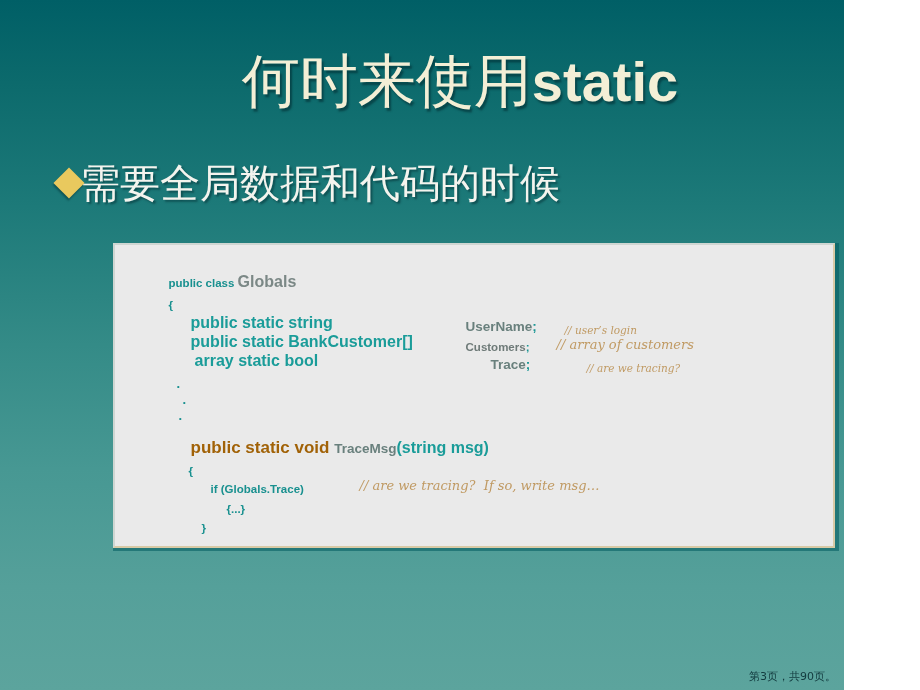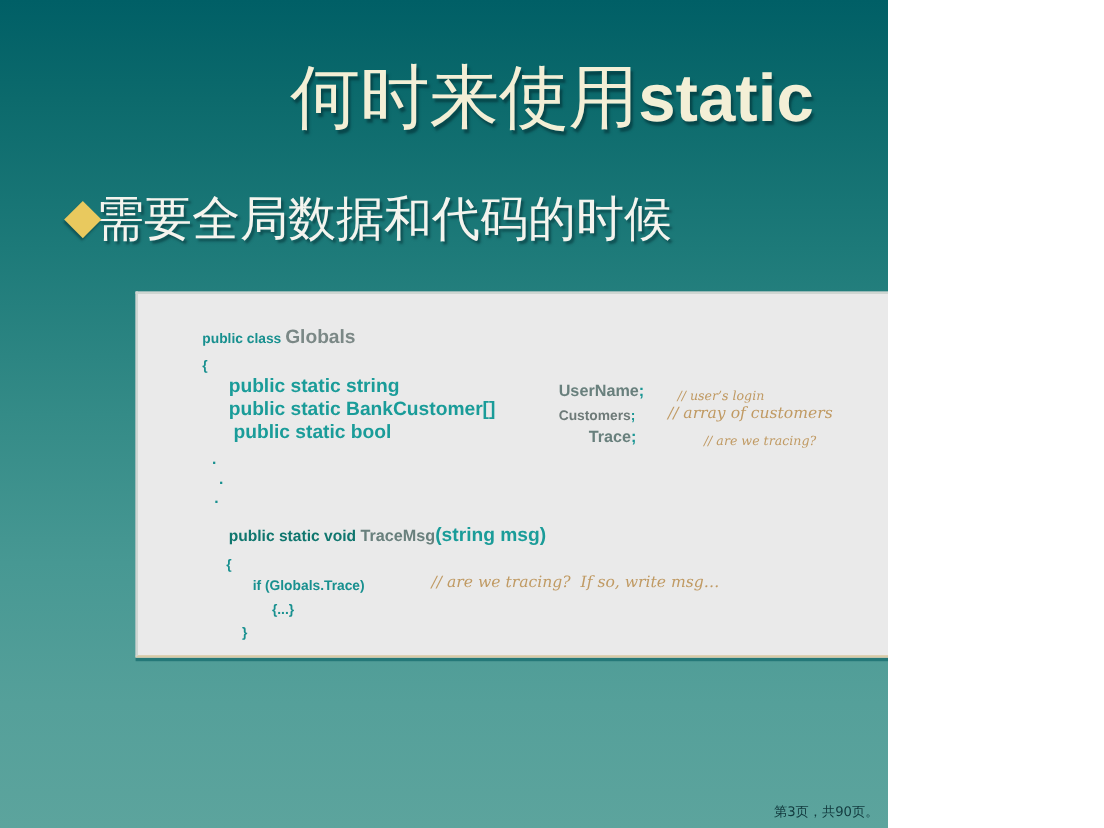--- a/index.html
+++ b/index.html
@@ -7,21 +7,21 @@
     padding: 0;
   }
   body {
     width: 920px;
     height: 690px;
     overflow: hidden;
     font-family: "Liberation Sans", sans-serif;
   }
   .slide {
     position: relative;
-    width: 740px;
+    width: 844px;
     height: 690px;
     background: linear-gradient(to bottom,
         #005f66 0%,
         #0c6a6c 12%,
         #1d7a79 30%,
         #348b87 50%,
         #479893 68%,
         #55a09a 85%,
         #5ca49d 100%);
     overflow: hidden;
@@ -104,23 +104,23 @@
     top: 10px;
     right: 6px;
     bottom: 4px;
   }
   .kw-sm {
     color: #18908f;
     font-weight: bold;
     font-size: 11.5px;
   }
   .kw-md {
-    color: #0f766e;
-    font-weight: bold;
-    font-size: 13px;
+    color: #a16207;
+    font-weight: bold;
+    font-size: 17px;
   }
   .kw-lg {
     color: #1a9c99;
     font-weight: bold;
     font-size: 16px;
   }
   .ident-sm {
     color: #6e7a78;
     font-weight: bold;
     font-size: 11.5px;
@@ -207,21 +207,21 @@
         <span class="cmt cmt-xs">// user’s login</span>
       </div>
       <div class="row-abs" style="top:64px; left:297px;">
         <span class="ident-sm">Customers</span><span class="punc" style="font-size:11.5px">;</span>
       </div>
       <div class="row-abs" style="top:62px; left:388px;">
         <span class="cmt cmt-md">// array of customers</span>
       </div>
 
       <div class="row-abs" style="top:79px; left:26px;">
-        <span class="kw-lg">public static bool</span>
+        <span class="kw-lg">array static bool</span>
       </div>
       <div class="row-abs" style="top:82px; left:322px;">
         <span class="ident-md">Trace</span><span class="punc" style="font-size:13.5px">;</span>
       </div>
       <div class="row-abs" style="top:85px; left:418px;">
         <span class="cmt cmt-xs">// are we tracing?</span>
       </div>
 
       <div class="row-abs" style="top:101px; left:8px;">
         <span class="dot">.</span>

